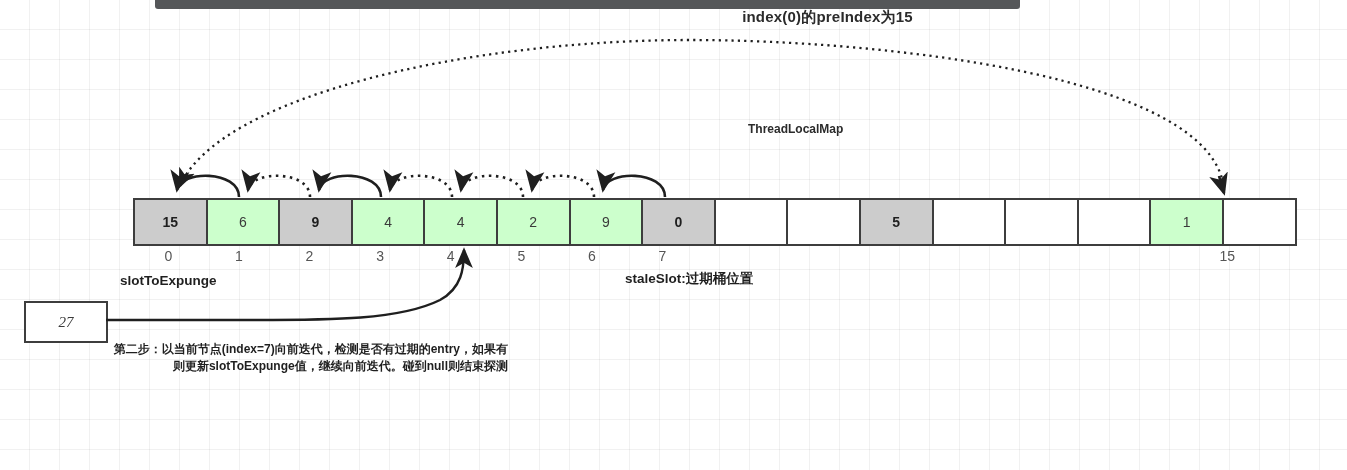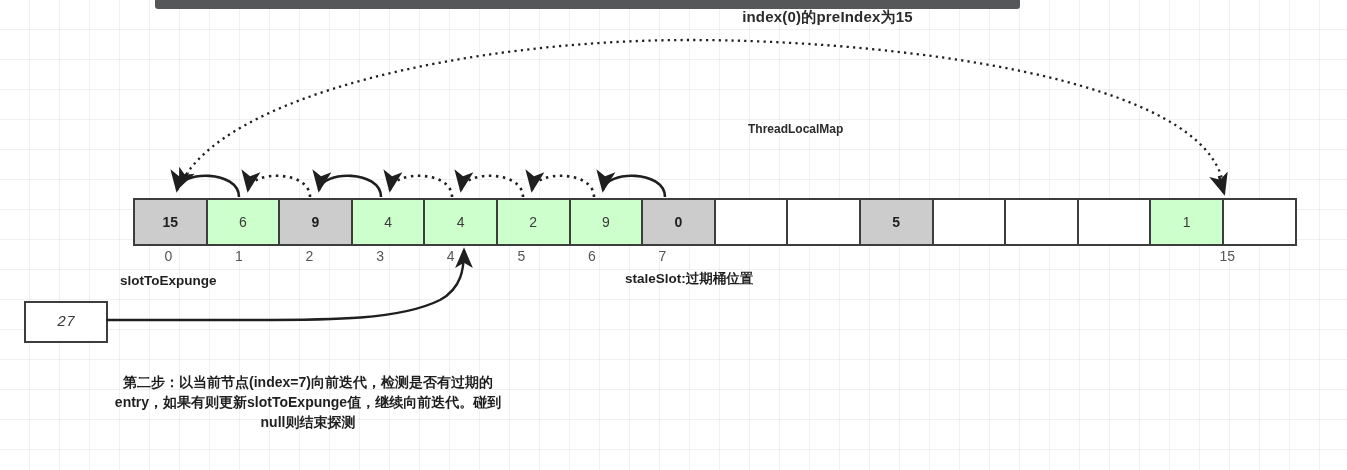--- a/index.html
+++ b/index.html
@@ -48,26 +48,26 @@
   }
   
   .ann{position:absolute;font-size:13.5px;font-weight:bold;color:#1f1f1f;}
   .ann-slot{left:120px;top:273px;}
   .ann-stale{left:596px;top:270px;margin-left:29px;}
   .box27{
     position:absolute;left:24px;top:301px;width:80px;height:38px;
     border:2px solid #3d3d3d;background:#fff;
     display:flex;align-items:center;justify-content:center;
     font-size:15px;font-style:italic;color:#3a3a3a;
-    font-family:Liberation Mono, monospace;
+    font-family:Liberation Serif, serif;
   }
   .caption{
     position:absolute;left:108px;top:341px;width:400px;
-    text-align:center;font-size:14px;font-weight:bold;
-    line-height:1.42;color:#1f1f1f;margin-top:32px;
+    text-align:right;font-size:12px;font-weight:bold;
+    line-height:1.42;color:#1f1f1f;
   }
   svg.overlay{position:absolute;left:0;top:0;width:1347px;height:470px;pointer-events:none;}
 </style>
 </head>
 <body>
 
 <div class="topbar"></div>
 
 <div class="title-top">
   <span class="inner">index(0)的preIndex为15</span>

